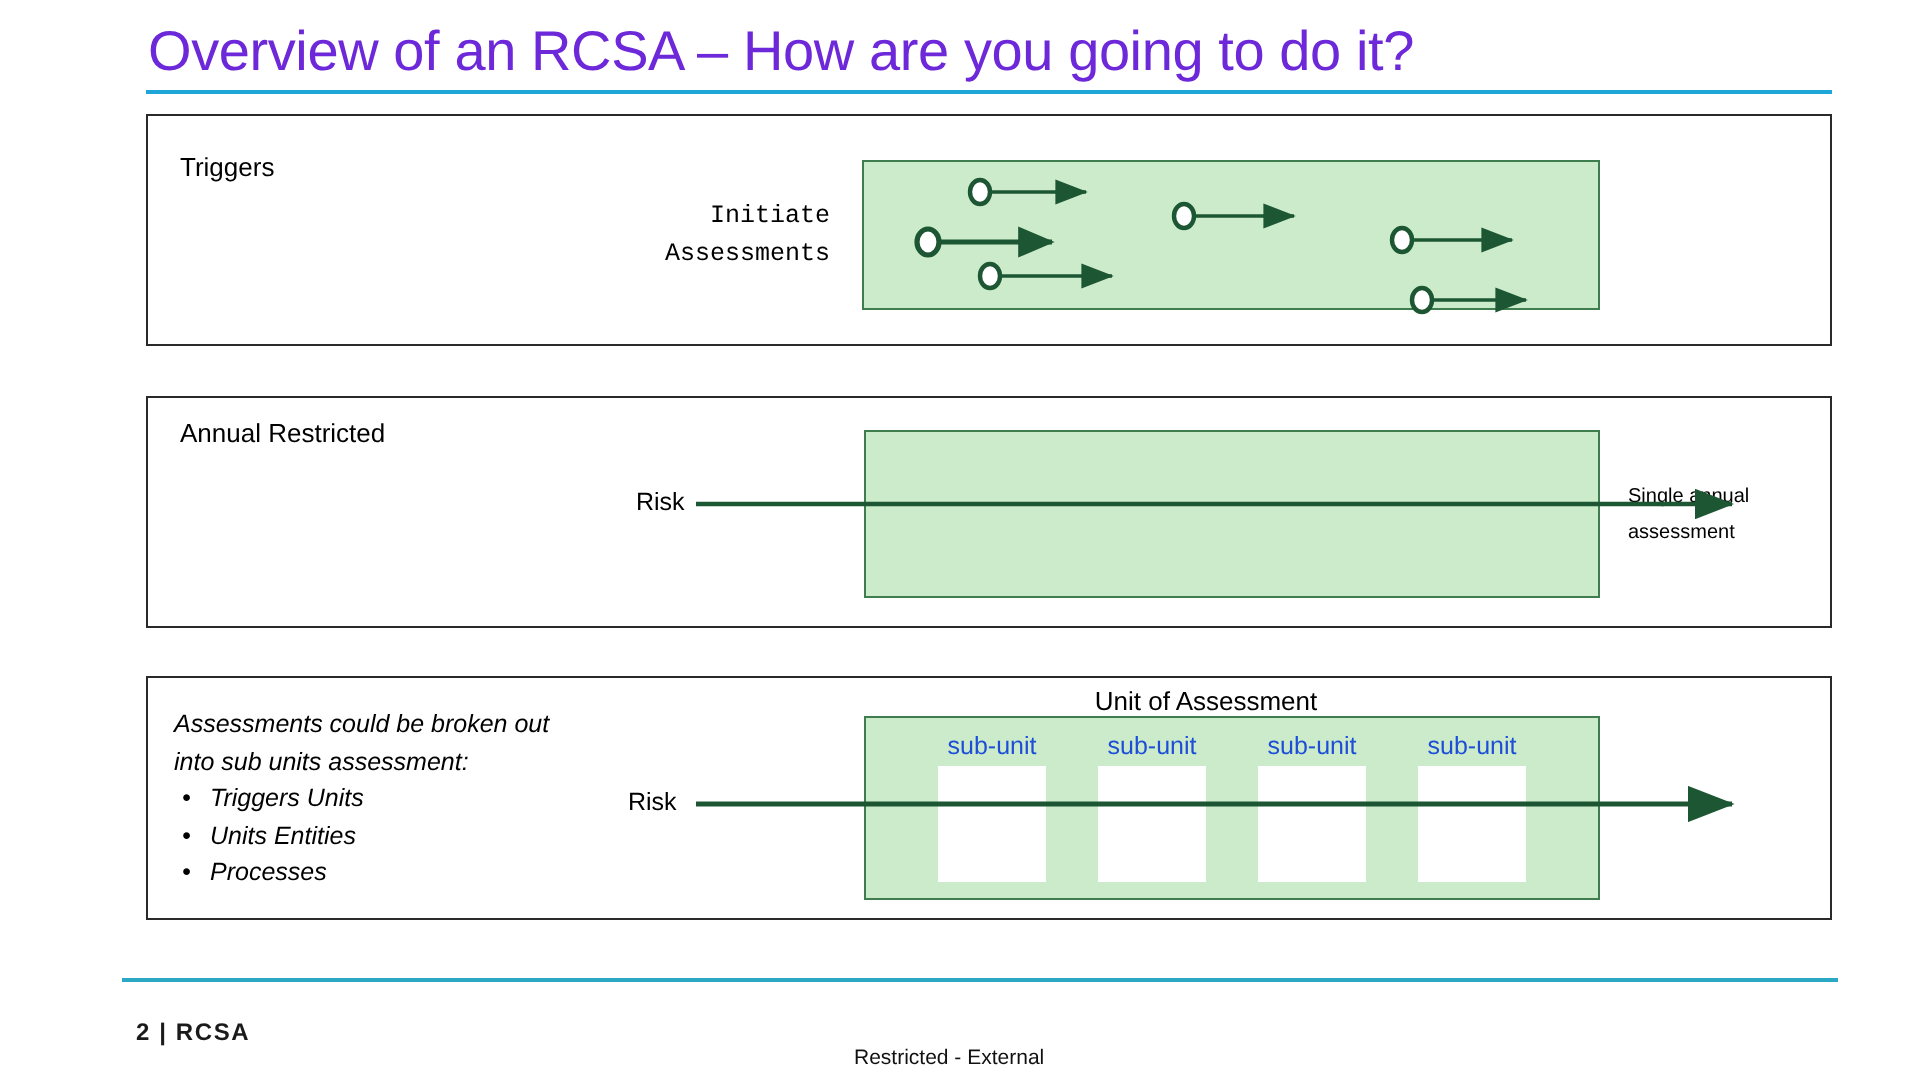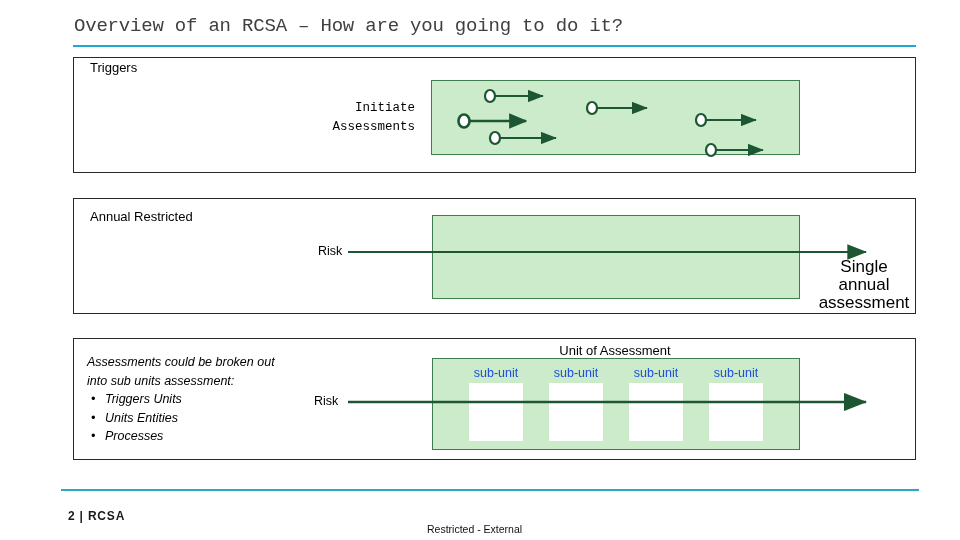--- a/index.html
+++ b/index.html
@@ -8,23 +8,23 @@
     background:#ffffff;
     font-family:"Liberation Sans", sans-serif;
     overflow:hidden;
     position:relative;
   }
   #slide{position:absolute;inset:0;}
 
   
   .title{
     position:absolute;left:74px;top:10px;width:830px;
-    font-size:19px;line-height:32px;
-    color:#404040;
-    font-family:Liberation Mono, monospace;
+    font-size:28px;line-height:32px;
+    color:#6d28d9;
+    font-family:Liberation Sans, sans-serif;
     letter-spacing:-0.2px;
     white-space:nowrap;
   }
   .title-rule{
     position:absolute;left:73px;top:45px;width:843px;height:2px;
     background:#1FA6D8;
   }
 
   
   .panel{
@@ -35,47 +35,47 @@
   }
   #panel1{left:73px;top:57px;width:843px;height:116px;}
   #panel2{left:73px;top:198px;width:843px;height:116px;}
   #panel3{left:73px;top:338px;width:843px;height:122px;}
 
   .panel-label{
     position:absolute;
     font-size:13px;color:#000;
     white-space:nowrap;
   }
-  #lbl-triggers{left:90px;top:60px;}
+  #lbl-triggers{left:90px;top:76px;}
   #lbl-annual{left:90px;top:209px;}
 
   
   .txt{position:absolute;font-size:12.5px;color:#000;line-height:17px;}
 
   #initiate{
     left:255px;top:99px;width:160px;
     text-align:right;font-size:12.5px;line-height:19px;font-family:Liberation Mono, monospace;
   }
   #risk2{left:318px;top:243px;font-size:12.5px;}
   #risk3{left:314px;top:393px;font-size:12.5px;}
   #single{
-    left:814px;top:258px;width:100px;
-    font-size:17px;line-height:18px;text-align:center;
+    left:814px;top:240px;width:100px;
+    font-size:10px;line-height:18px;
   }
   #blurb{
     left:87px;top:353px;width:240px;
     font-size:12.5px;line-height:18.5px;font-style:italic;
   }
   #blurb ul{margin:0;padding:0;list-style:none;}
   #blurb li{position:relative;padding-left:18px;}
   #blurb li:before{
     content:"\2022";position:absolute;left:4px;top:0;
   }
   #uoa{
-    left:430px;top:342px;width:370px;
+    left:418px;top:342px;width:370px;
     text-align:center;font-size:13px;
   }
 
   
   .greenbox{
     position:absolute;
     background:#CBEBCB;
     border:1px solid #3E7D4E;
     box-sizing:border-box;
   }

